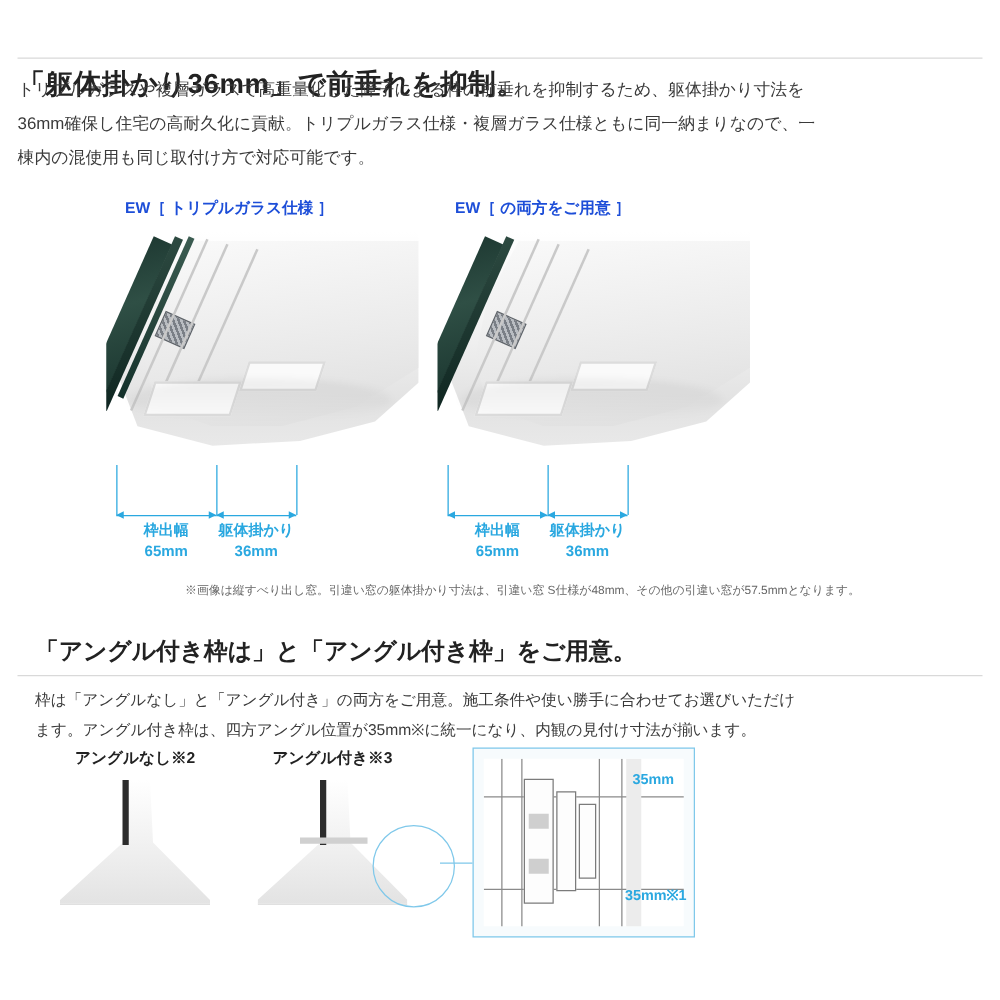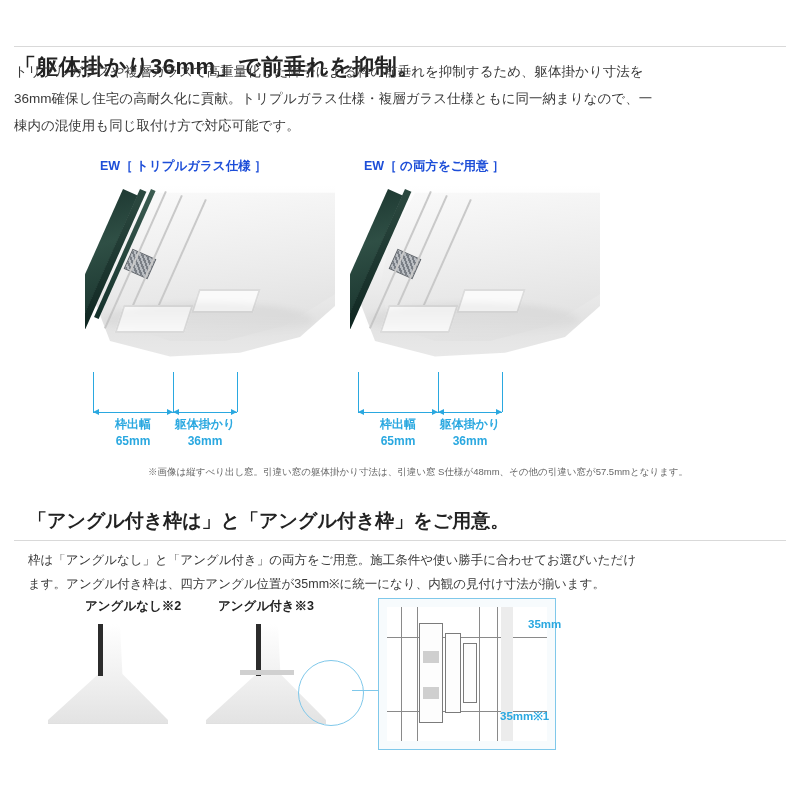--- a/index.html
+++ b/index.html
@@ -199,21 +199,21 @@
     color: #3a3a3a;
   }
 
   .sub-caption {
     position: absolute;
     font-size: 12.5px;
     font-weight: bold;
     color: #222222;
     white-space: nowrap;
   }
-  #sub-a { left: 60px;  top: 598px; margin-left: 25px; }
+  #sub-a { left: 60px;  top: 598px; }
   #sub-b { left: 218px; top: 598px; }
 
   
   .mini {
     position: absolute;
     width: 120px; height: 100px;
   }
   #mini-a { left: 48px;  top: 624px; }
   #mini-b { left: 206px; top: 624px; }
   .mini-shape {
@@ -250,21 +250,21 @@
   .dbox { position: absolute; border: 1px solid #7b7b7b; background: #fdfdfd; }
   .dfill { position: absolute; background: #cfcfcf; }
 
   .detail-dim-label {
     position: absolute;
     font-size: 11.5px;
     font-weight: bold;
     color: #2aa8e0;
     white-space: nowrap;
   }
-  #dd1 { left: 528px; top: 618px; }
+  #dd1 { left: 506px; top: 618px; }
   #dd2 { left: 500px; top: 708px; }
 
   .circle-callout {
     position: absolute;
     left: 298px; top: 660px;
     width: 66px; height: 66px;
     border: 1px solid #7fc8ea;
     border-radius: 50%;
   }
   .callout-line {

